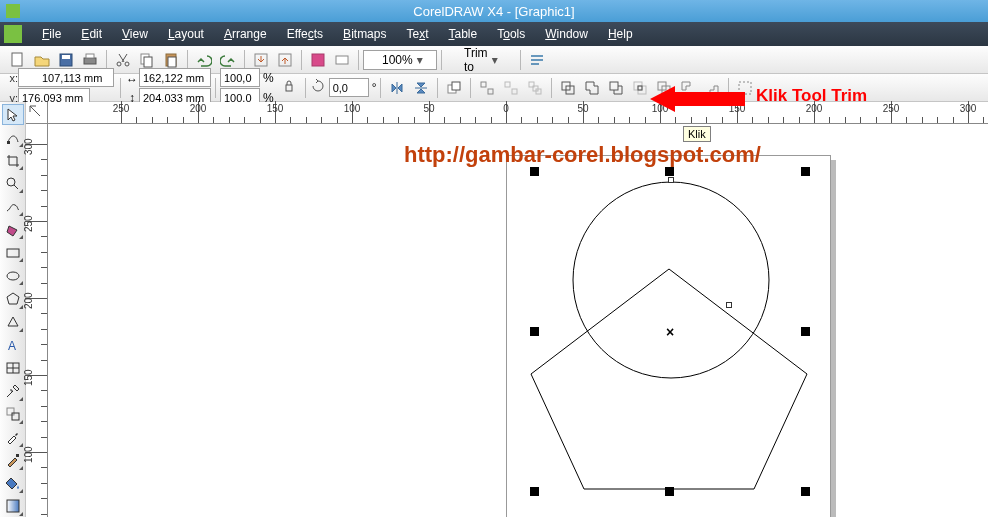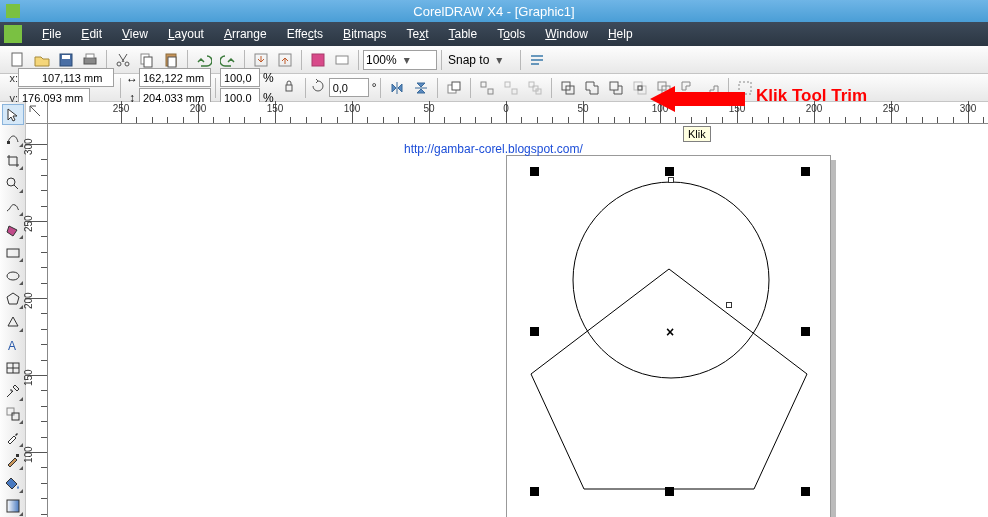--- a/index.html
+++ b/index.html
@@ -32,24 +32,24 @@
 .tick-h-lbl { position:absolute; top:1px; font-size:10px; color:#333; transform:translateX(-50%); }
 .tick-v { position:absolute; right:0; width:6px; height:1px; background:#555; }
 .tick-v.major { width:22px; }
 .tick-v-lbl { position:absolute; left:2px; font-size:10px; color:#333; transform:translateY(50%) rotate(-90deg); transform-origin:left center; }
 .page { position:absolute; background:#fff; border:1px solid #999; }
 .page-shadow { position:absolute; background:#bbb; }
 .handle { position:absolute; width:9px; height:9px; background:#000; }
 .center-x { position:absolute; font-size:14px; font-weight:bold; transform:translate(-50%,-50%); }
 svg.shapes { position:absolute; overflow:visible; }
 .tooltip { position:absolute; background:#ffffe1; border:1px solid #808080; padding:1px 4px; font-size:11px; }
-.anno1 { position:absolute; color:#1d4ed8; font-weight:normal; font-size:12px; }
+.anno1 { position:absolute; color:#c2410c; font-weight:bold; font-size:22px; }
 .anno2 { position:absolute; color:#ff0000; font-weight:bold; font-size:17px; }
 .arrow { position:absolute; }
-.combo { height:20px; border:1px solid #a0a0a0; background:#fff; display:flex; align-items:center; padding:0 2px; font-size:11px; }
+.combo { height:20px; border:1px solid #a0a0a0; background:#fff; display:flex; align-items:center; padding:0 18px; font-size:11px; }
 .combo .dd { width:12px; text-align:center; color:#555; margin-left:4px; }
 </style>
 </head>
 <body>
 
 <div class="titlebar">
   <div class="appicon"></div>
   <div class="title">CorelDRAW X4 - [Graphic1]</div>
 </div>
 
@@ -147,21 +147,21 @@
         <rect x="2" y="4" width="12" height="8" fill="#fff" stroke="#888"></rect>
       </svg>
     </div>
   <div class="sep"></div>
   <div class="combo" style="width:74px">
       <span>100%</span>
       <span class="dd">▾</span>
     </div>
   <div class="sep"></div>
   <div class="combo" style="width:70px;border:none;background:transparent">
-      <span>Snap to</span>
+      <span>Trim to</span>
       <span class="dd">▾</span>
     </div>
   <div class="sep"></div>
   <div class="tbtn">
       <svg width="16" height="16">
         <path d="M2 4h12M2 8h12M2 12h8" stroke="#3a7aaa" stroke-width="1.5"></path>
       </svg>
     </div>
 </div>
 

